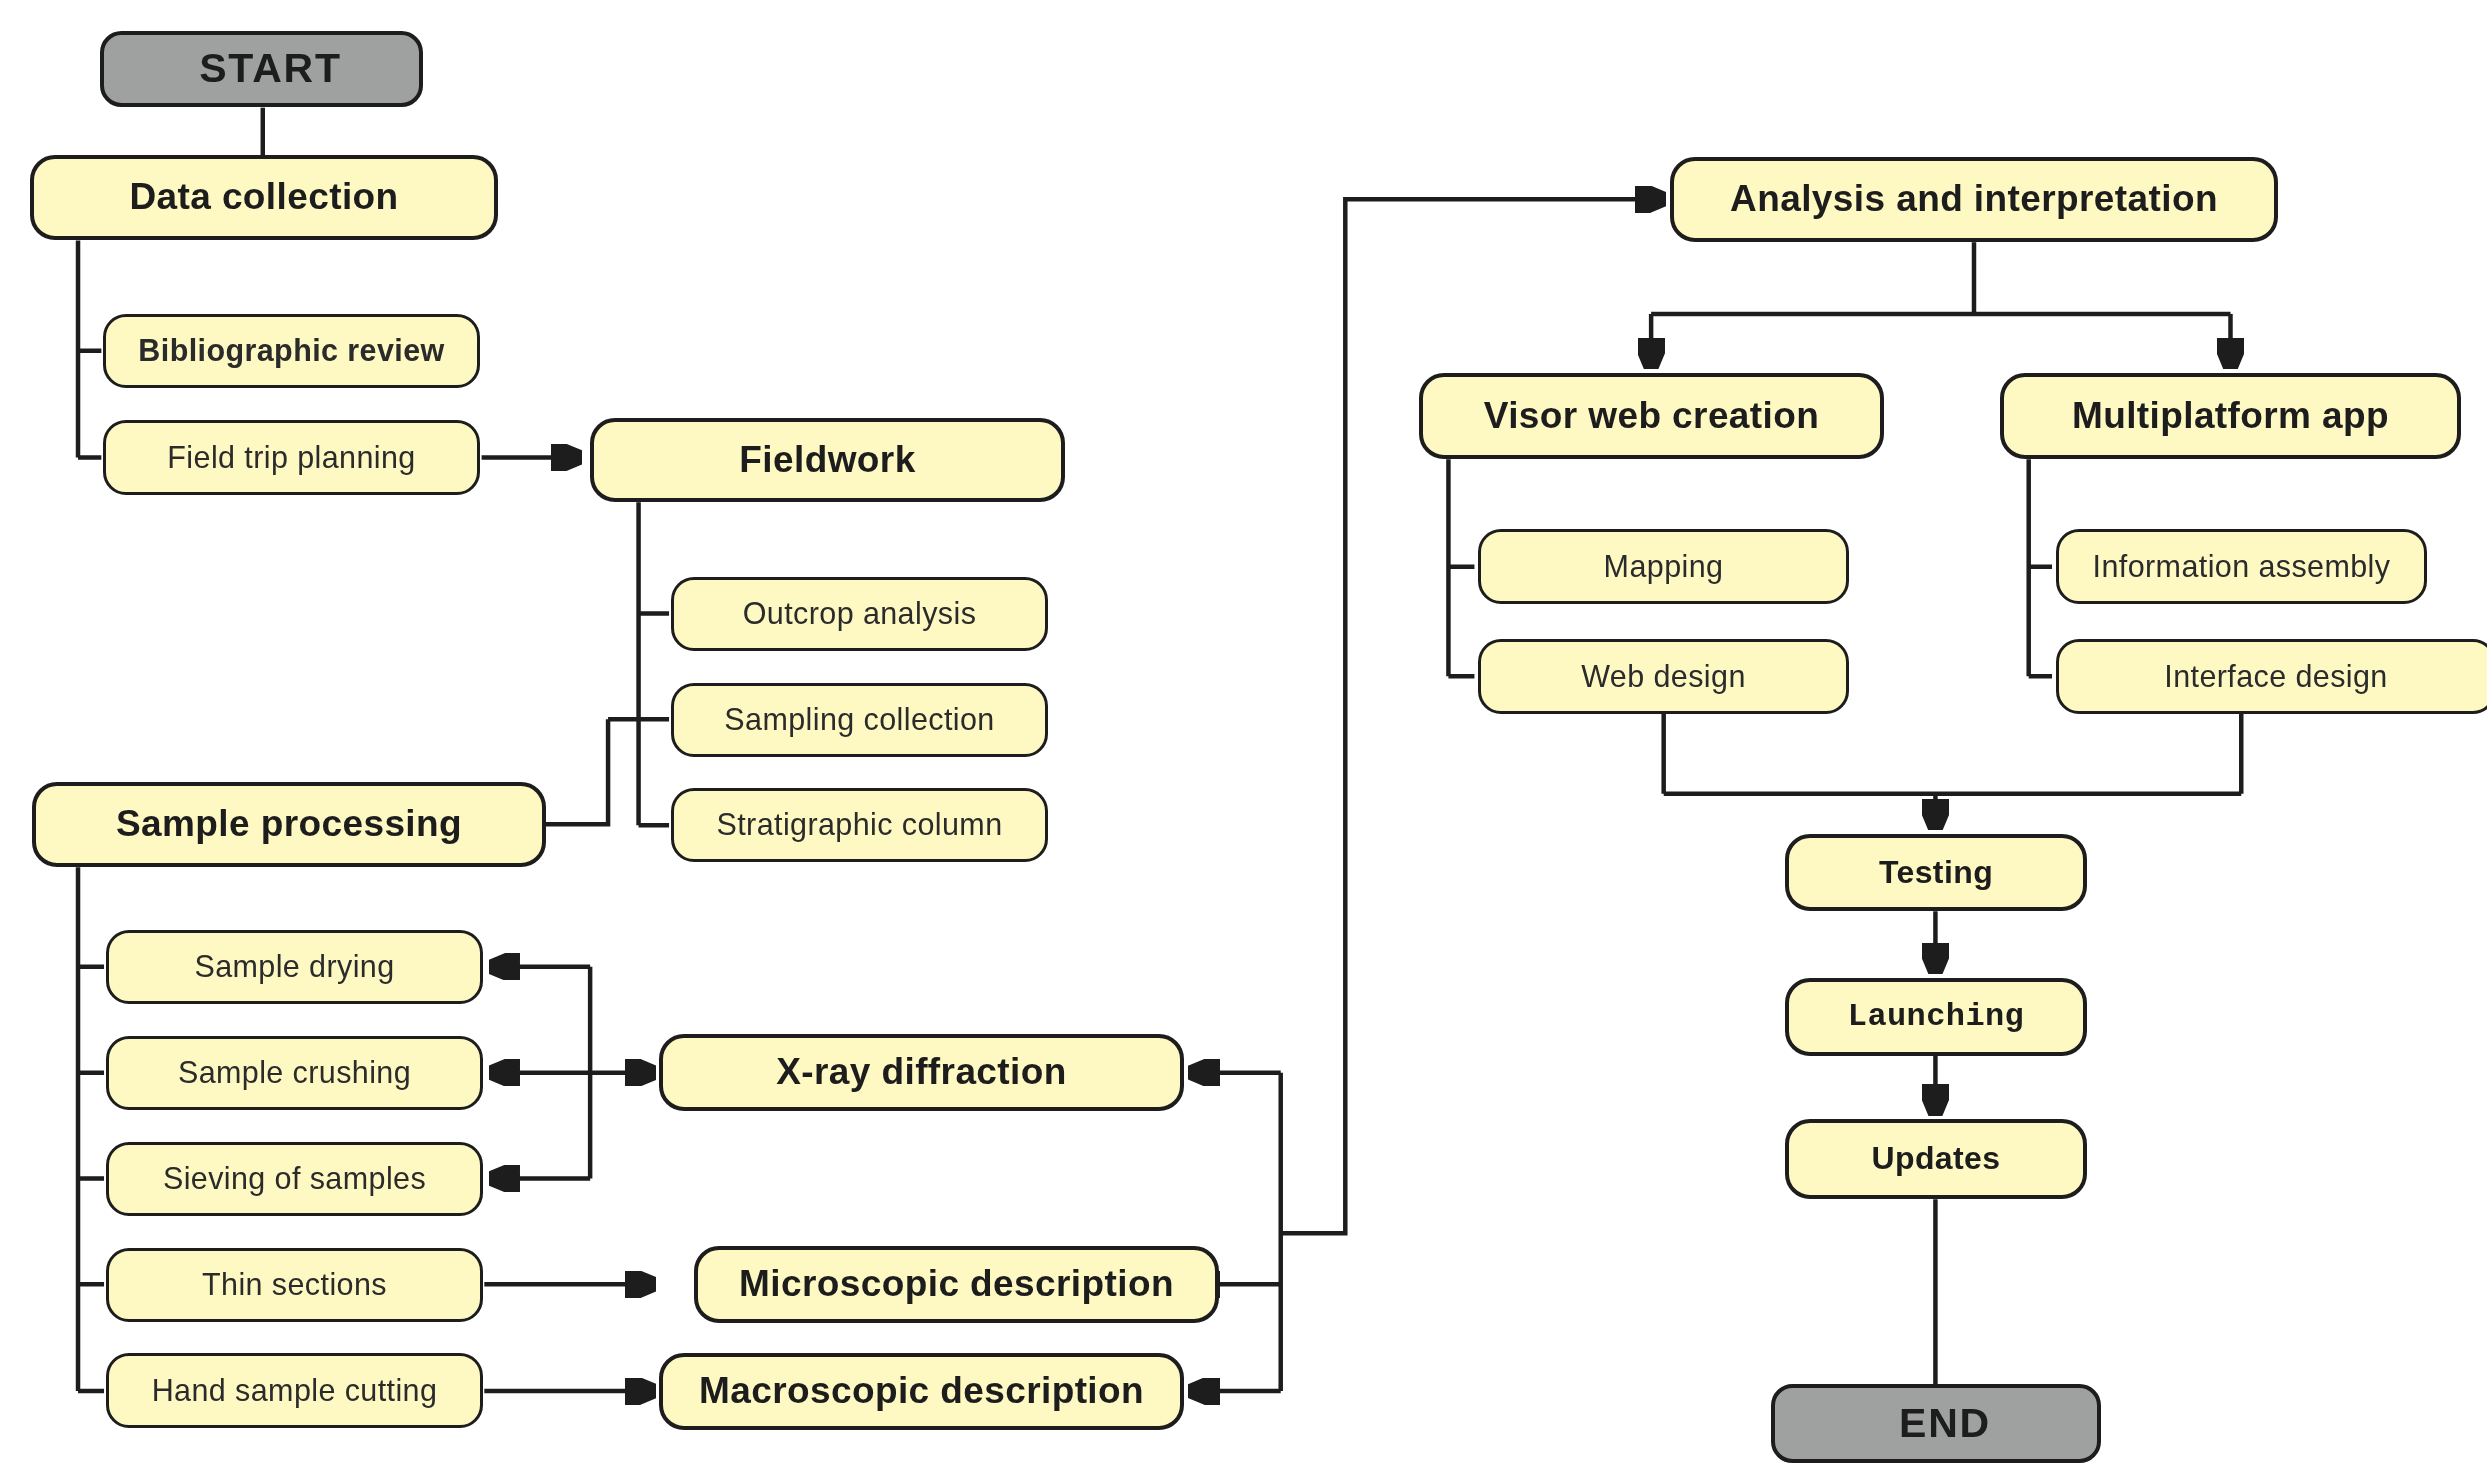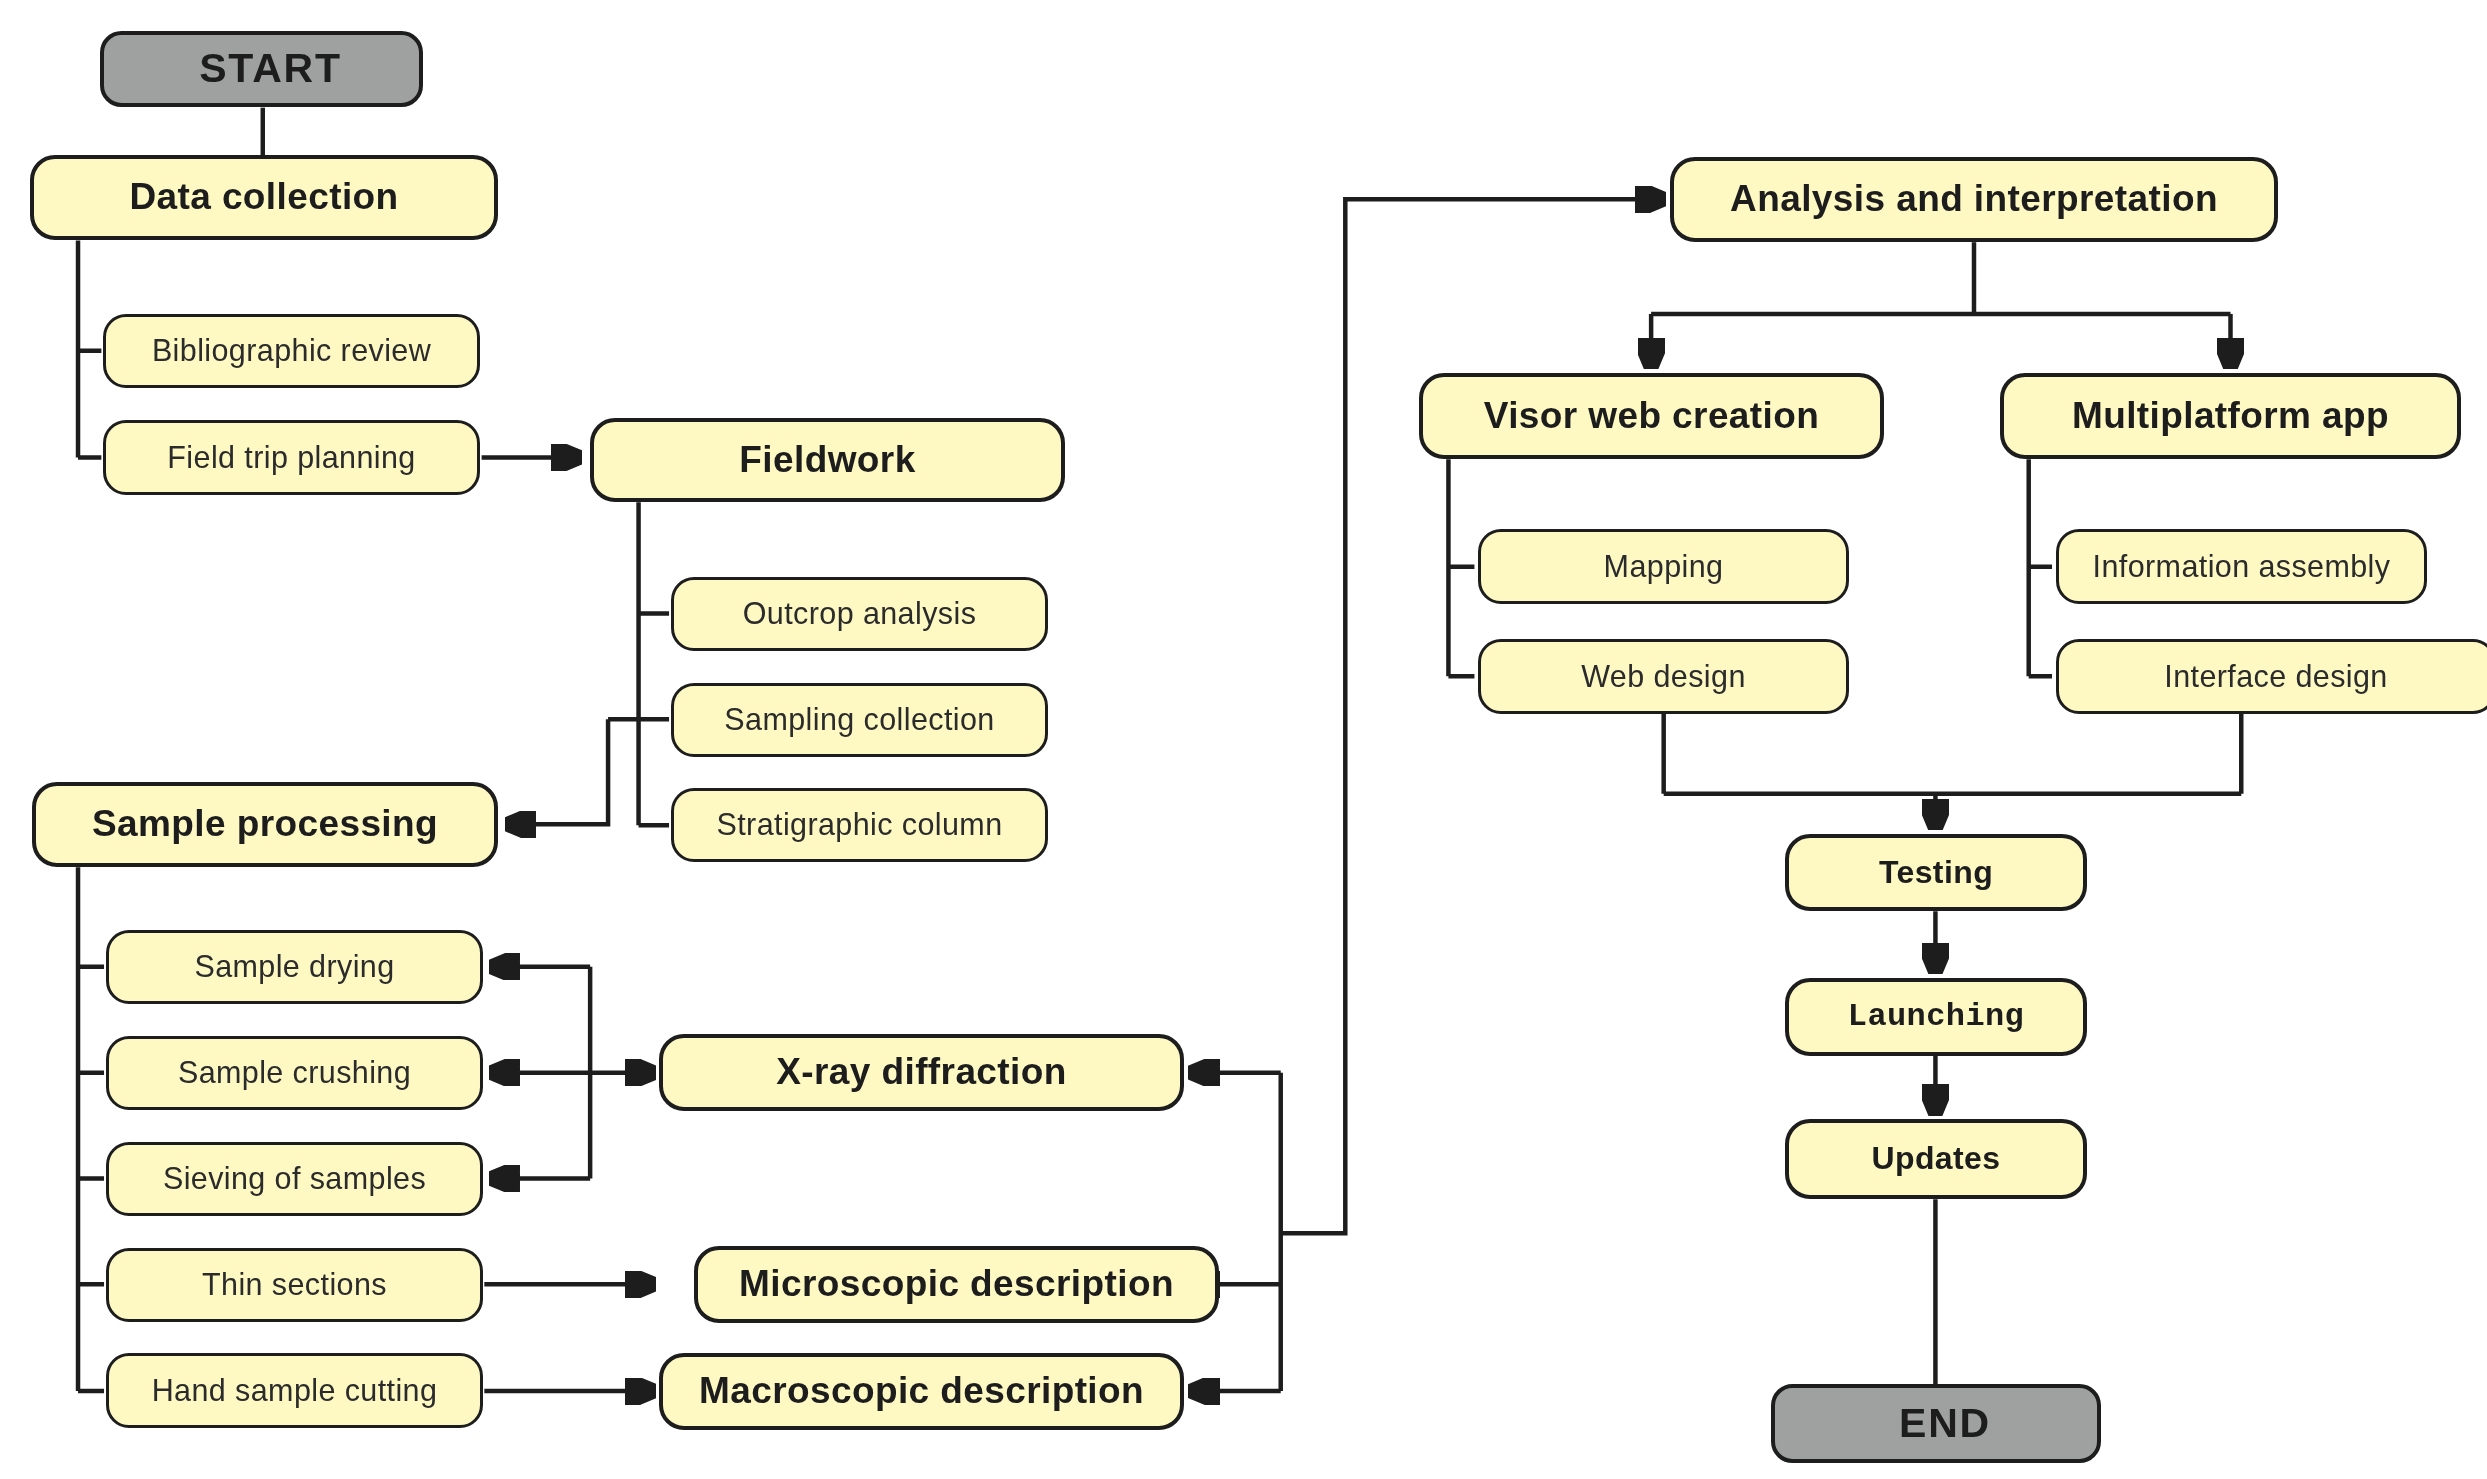--- a/index.html
+++ b/index.html
@@ -68,27 +68,27 @@
     <path d="M1615,512 L1615,754 M1615,632 L1644,632 M1615,754 L1644,754"></path>
     <path d="M2262,512 L2262,754 M2262,632 L2288,632 M2262,754 L2288,754"></path>
     <path d="M1855,796 L1855,885 M2499,796 L2499,885 M1855,885 L2499,885 M2158,885 L2158,923" marker-end="url(#ah)"></path>
     <path d="M2158,1016 L2158,1083" marker-end="url(#ah)"></path>
     <path d="M2158,1177 L2158,1241" marker-end="url(#ah)"></path>
     <path d="M2158,1337 L2158,1543"></path>
   </svg>
 
   <div class="node terminal" style="left:100px;top:31px;width:323px;height:76px;">START</div>
   <div class="node parent" style="left:30px;top:155px;width:468px;height:85px;">Data collection</div>
-  <div class="node child" style="left:103px;top:314px;width:377px;height:74px;">Bibliographic review</div>
+  <div class="node child" style="left:103px;top:314px;width:377px;height:74px;font-weight:bold;">Bibliographic review</div>
   <div class="node child" style="left:103px;top:420px;width:377px;height:75px;">Field trip planning</div>
   <div class="node parent" style="left:590px;top:418px;width:475px;height:84px;">Fieldwork</div>
   <div class="node child" style="left:671px;top:577px;width:377px;height:74px;">Outcrop analysis</div>
   <div class="node child" style="left:671px;top:683px;width:377px;height:74px;">Sampling collection</div>
   <div class="node child" style="left:671px;top:788px;width:377px;height:74px;">Stratigraphic column</div>
-  <div class="node parent" style="left:32px;top:782px;width:466px;height:85px;">Sample processing</div>
+  <div class="node parent" style="left:32px;top:782px;width:514px;height:85px;">Sample processing</div>
   <div class="node child" style="left:106px;top:930px;width:377px;height:74px;">Sample drying</div>
   <div class="node child" style="left:106px;top:1036px;width:377px;height:74px;">Sample crushing</div>
   <div class="node child" style="left:106px;top:1142px;width:377px;height:74px;">Sieving of samples</div>
   <div class="node child" style="left:106px;top:1248px;width:377px;height:74px;">Thin sections</div>
   <div class="node child" style="left:106px;top:1353px;width:377px;height:75px;">Hand sample cutting</div>
   <div class="node parent" style="left:659px;top:1034px;width:525px;height:77px;">X-ray diffraction</div>
   <div class="node parent" style="left:694px;top:1246px;width:525px;height:77px;">Microscopic description</div>
   <div class="node parent" style="left:1670px;top:157px;width:608px;height:85px;">Analysis and interpretation</div>
   <div class="node parent" style="left:659px;top:1353px;width:525px;height:77px;">Macroscopic description</div>
   <div class="node parent" style="left:1419px;top:373px;width:465px;height:86px;">Visor web creation</div>

